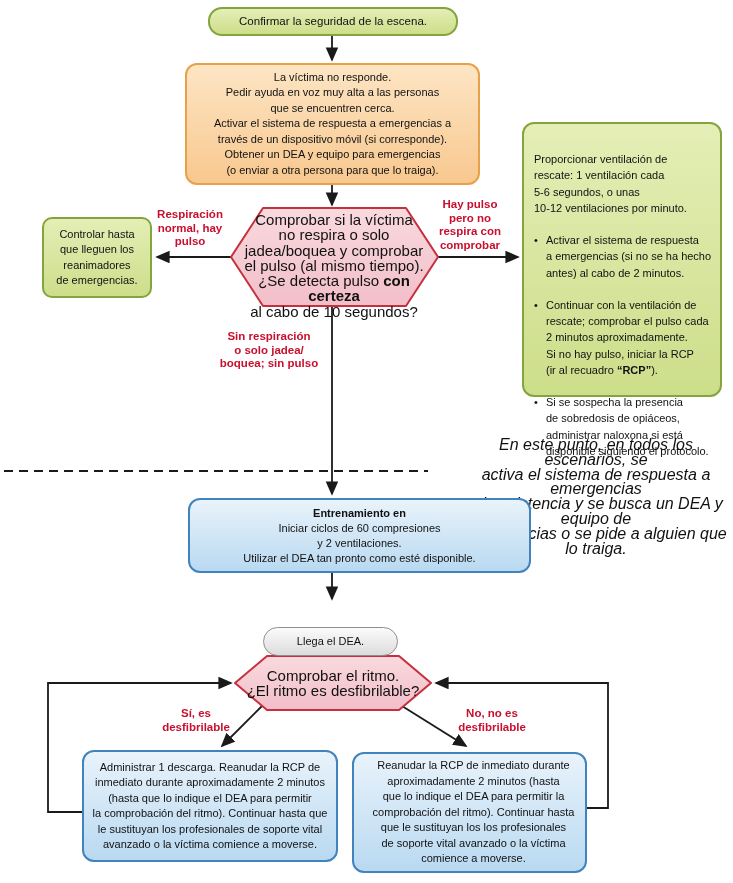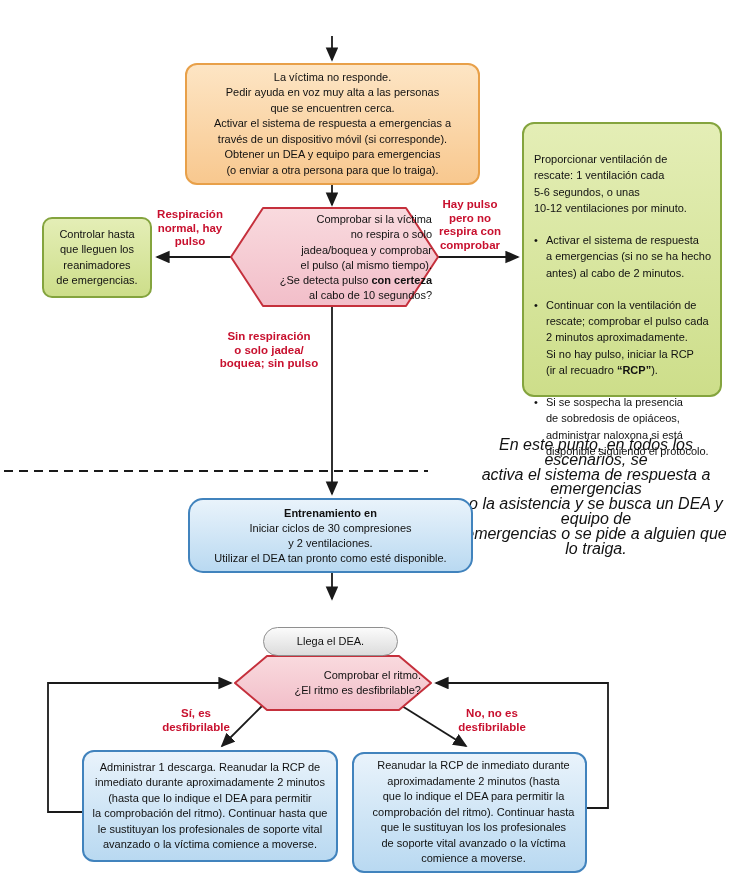--- a/index.html
+++ b/index.html
@@ -10,21 +10,21 @@
        text-align:center;white-space:pre-line;font-size:11px;line-height:15.5px;}
   .green{background:linear-gradient(180deg,#e4eeb6,#cdde8a);border:2px solid #84a43e;border-radius:12px;}
   .orange{background:linear-gradient(180deg,#fde5c4,#f8c88f);border:2px solid #e8a049;border-radius:12px;}
   .blue{background:linear-gradient(180deg,#e9f3fb,#b9d9f1);border:2px solid #4183bd;border-radius:12px;}
   .gray{background:linear-gradient(180deg,#fbfbfb,#dcdcdc);border:1.5px solid #8f8f8f;border-radius:15px;}
   .pill{border-radius:15px;}
   .leftalign{display:block;text-align:left;padding:11px 6px 4px 10px;line-height:16.2px;}
   .bullet-row{display:flex;gap:4px;margin-top:0px;}
   .bullet-row .bm{flex:0 0 8px;}
   .bullet-row .bt{white-space:pre-line;}
-  .hex-text{position:absolute;text-align:right;white-space:pre-line;font-size:11px;line-height:15.3px;}
+  .hex-text{position:absolute;text-align:center;white-space:pre-line;font-size:15px;line-height:15.3px;}
   .red-label{position:absolute;color:#c8102e;font-weight:bold;font-size:11.5px;line-height:13.5px;
              text-align:center;white-space:pre-line;}
   .note{position:absolute;font-size:16px;line-height:14.8px;text-align:center;white-space:pre-line;font-style:italic;}
   .cpr-col{flex-direction:column;}
   b{font-weight:bold;}
 </style>
 </head>
 <body>
 
 <div class="canvas">
@@ -50,20 +50,21 @@
     <line x1="332" y1="632" x2="332" y2="652" stroke="#1a1a1a" stroke-width="1.8" marker-end="url(#ah)"></line>
     <line x1="262" y1="706" x2="222" y2="746" stroke="#1a1a1a" stroke-width="1.8" marker-end="url(#ah)"></line>
     <line x1="402" y1="706" x2="466" y2="746" stroke="#1a1a1a" stroke-width="1.8" marker-end="url(#ah)"></line>
     <polyline points="82,812 48,812 48,683 231,683" fill="none" stroke="#1a1a1a" stroke-width="1.8" marker-end="url(#ah)"></polyline>
     <polyline points="587,808 608,808 608,683 436,683" fill="none" stroke="#1a1a1a" stroke-width="1.8" marker-end="url(#ah)"></polyline>
 
     <polygon points="231,257 263,208 406,208 438,257 406,306 263,306" fill="url(#pg)" stroke="#c5303c" stroke-width="2" stroke-linejoin="round"></polygon>
     <polygon points="235,683 267,656 399,656 431,683 399,710 267,710" fill="url(#pg)" stroke="#c5303c" stroke-width="2" stroke-linejoin="round"></polygon>
   </svg>
 
+  <div class="box green" style="left:208px;top:7px;width:250px;height:29px;border-radius:14px;font-size:11.5px;"><span>Confirmar la seguridad de la escena.</span></div>
 
   <div class="box orange" style="left:185px;top:63px;width:295px;height:122px;"><span>La víctima no responde.
 Pedir ayuda en voz muy alta a las personas
 que se encuentren cerca.
 Activar el sistema de respuesta a emergencias a
 través de un dispositivo móvil (si corresponde).
 Obtener un DEA y equipo para emergencias
 (o enviar a otra persona para que lo traiga).</span></div>
 
   <div class="hex-text" style="left:236px;top:212px;width:196px;height:92px;"><span>Comprobar si la víctima
@@ -106,23 +107,23 @@
 comprobar</div>
   <div class="red-label" style="left:210px;top:330px;width:118px;">Sin respiración
 o solo jadea/
 boquea; sin pulso</div>
 
   <div class="note" style="left:460px;top:438px;width:272px;height:60px;">En este punto, en todos los escenarios, se
 activa el sistema de respuesta a emergencias
 o la asistencia y se busca un DEA y equipo de
 emergencias o se pide a alguien que lo traiga.</div>
 
-  <div class="box blue cpr-col" style="left:188px;top:498px;width:285px;height:75px;line-height:15px;border-radius:15px;">
+  <div class="box blue cpr-col" style="left:188px;top:498px;width:343px;height:75px;line-height:15px;">
     <div style="font-weight:bold;">Entrenamiento en</div>
-    <div style="white-space:pre-line;">Iniciar ciclos de 30 compresiones
+    <div style="white-space:pre-line;">Iniciar ciclos de 60 compresiones
 y 2 ventilaciones.
 Utilizar el DEA tan pronto como esté disponible.</div>
   </div>
 
   <div class="box gray pill" style="left:263px;top:603px;width:135px;height:29px;margin-top:24px;"><span>Llega el DEA.</span></div>
 
   <div class="hex-text" style="left:245px;top:668px;width:176px;height:32px;">Comprobar el ritmo.
 ¿El ritmo es desfibrilable?</div>
 
   <div class="red-label" style="left:142px;top:707px;width:108px;">Sí, es

